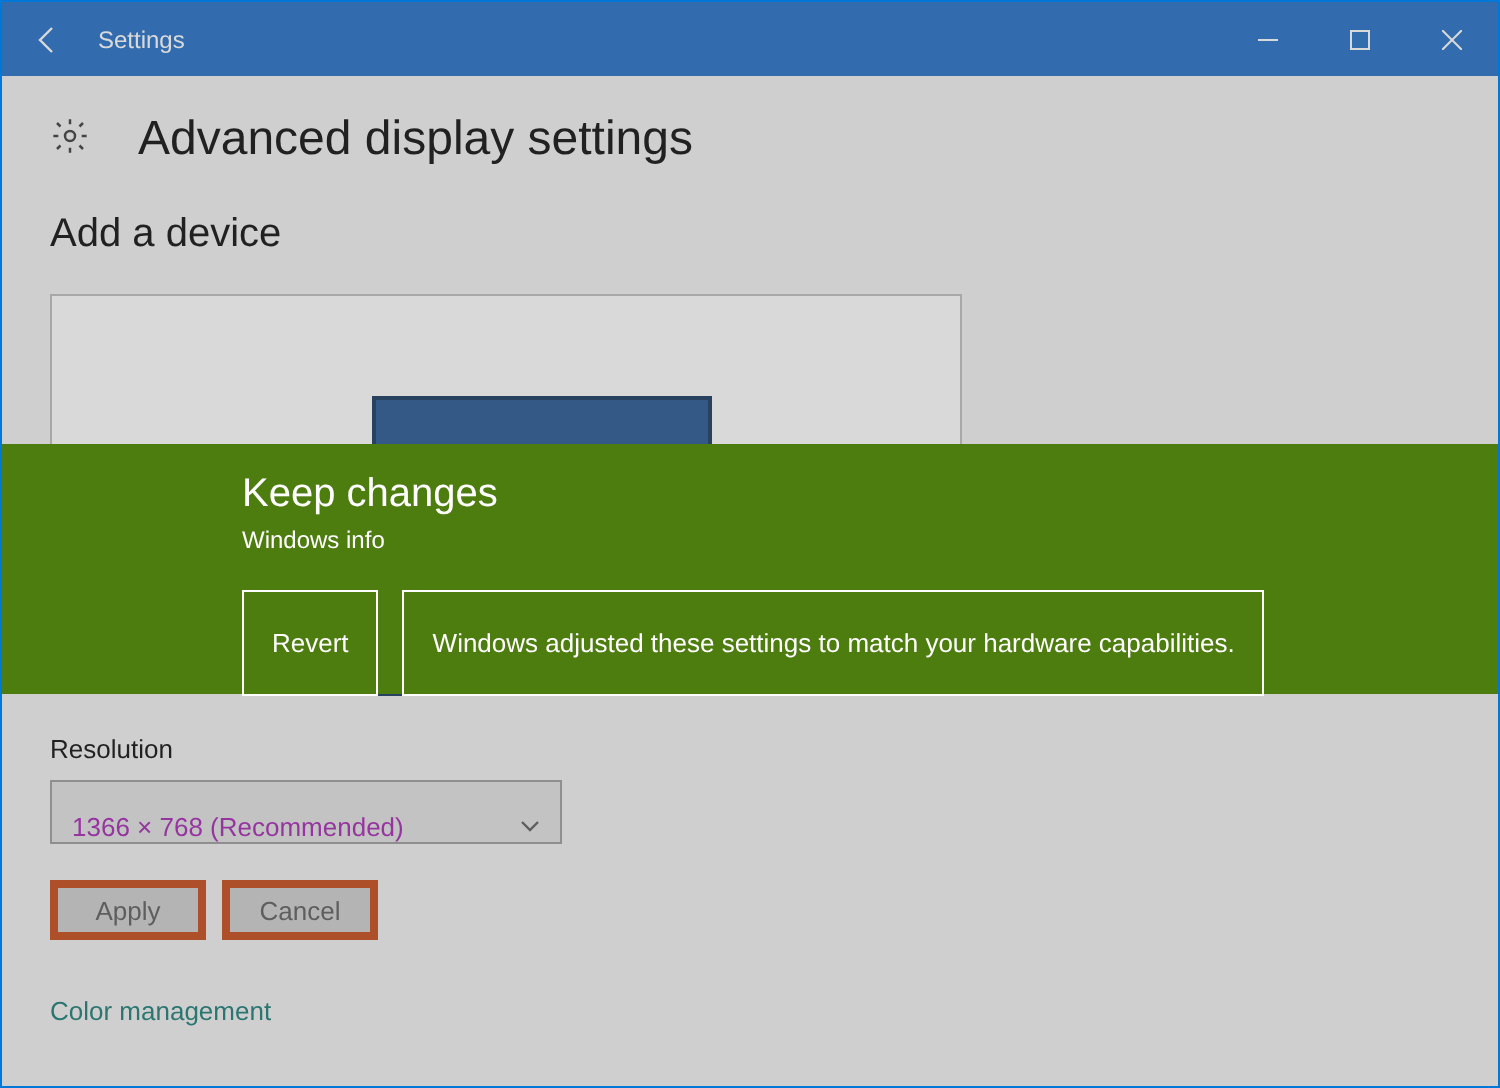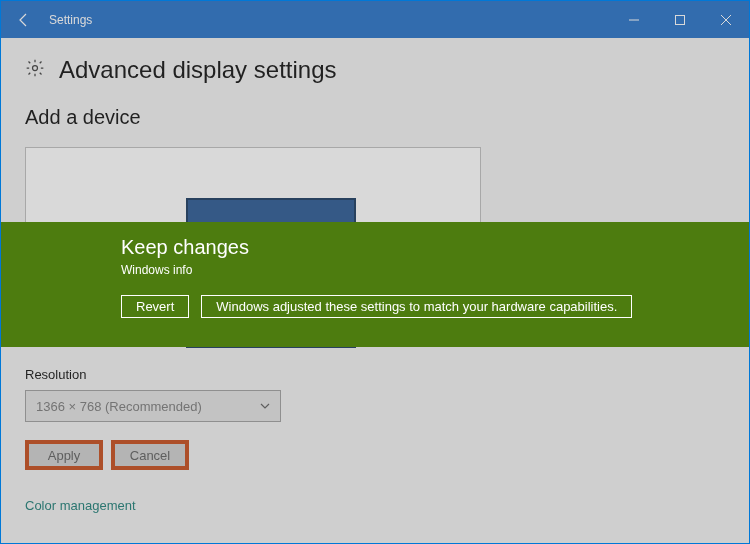--- a/index.html
+++ b/index.html
@@ -7,47 +7,47 @@
   
   .titlebar { height: 37px; background: #1868c4; display: flex; align-items: center; color: #fff; }
   .back-btn { width: 46px; height: 32px; display: flex; align-items: center; justify-content: center; }
   .back-btn svg { width: 16px; height: 16px; }
   .title { font-size: 12px; padding-left: 2px; flex: 1; }
   .win-controls { display: flex; }
   .win-btn { width: 46px; height: 32px; display: flex; align-items: center; justify-content: center; }
   .win-btn svg { width: 10px; height: 10px; }
   
   .content { padding: 18px 24px 0 24px; position: relative; height: calc(100% - 32px); overflow: hidden; }
-  .page-header { display: flex; align-items: center; gap: 14px; margin-bottom: 22px; }
+  .page-header { display: flex; align-items: center; gap: 24px; margin-bottom: 22px; }
   .page-header svg { width: 20px; height: 20px; color: #333; }
   .page-title { font-size: 24px; font-weight: 300; color: #000; }
   
   .section-title { font-size: 20px; font-weight: 400; color: #000; margin-bottom: 18px; }
   
   .device-box { width: 456px; height: 200px; border: 1px solid #bbb; background: #fff; position: relative; margin-bottom: 20px; }
   .add-tile { position: absolute; left: 160px; top: 50px; width: 170px; height: 150px; background: #1c4e8c; border: 2px solid #0a2d55; display: flex; align-items: center; justify-content: center; }
   .add-tile svg { width: 40px; height: 40px; color: #fff; }
   
   .field-label { font-size: 13px; color: #000; margin-bottom: 8px; }
-  .dropdown { width: 256px; height: 32px; border: 1px solid #999; background: #e1e1e1; display: flex; align-items: center; justify-content: space-between; padding: 0 10px; font-size: 13px; color: #737373; margin-bottom: 18px; }
+  .dropdown { width: 256px; height: 32px; border: 1px solid #999; background: #e1e1e1; display: flex; align-items: flex-end; justify-content: space-between; padding: 0 10px; font-size: 13px; color: #a21caf; margin-bottom: 18px; }
   .dropdown svg { width: 10px; height: 10px; }
   
   .btn-row { display: flex; gap: 8px; margin-bottom: 28px; }
   .flat-btn { width: 78px; height: 30px; border: 4px solid #c2410c; background: #ccc; font-size: 13px; color: #555; display: flex; align-items: center; justify-content: center; }
   
   .section-title2 { font-size: 20px; font-weight: 400; color: #000; margin-bottom: 12px; }
   .link { font-size: 13px; color: #0f766e; }
   .dim-top { top: 0; height: 221px; left:0; right:0; position:absolute; background: rgba(120,120,120,0.28); }
   .dim-bot { top: 346px; bottom:0; left:0; right:0; position:absolute; background: rgba(120,120,120,0.28); }
   
   .banner { position: absolute; left: 0; right: 0; top: 221px; height: 125px; background: #4d7c0f; color: #fff; padding: 14px 0 0 120px; }
   .banner-title { font-size: 20px; font-weight: 400; margin-bottom: 4px; }
   .banner-sub { font-size: 12px; margin-bottom: 18px; }
   .banner-btns { display: flex; gap: 12px; }
-  .banner-btn { border: 1px solid #fff; background: transparent; color: #fff; font-size: 13px; padding: 3px 14px; display: flex; align-items: center; }
+  .banner-btn { border: 1px solid #fff; background: transparent; color: #fff; font-size: 13px; padding: 18px 14px; display: flex; align-items: center; }
   .banner-btn.msg { padding: 2px 14px; }
 </style>
 </head>
 <body>
 
 <div class="titlebar">
   <div class="back-btn">
     <svg viewBox="0 0 16 16" fill="none" stroke="#fff" stroke-width="1.2">
         <path d="M10 2 L4 8 L10 14"></path>
       </svg>

